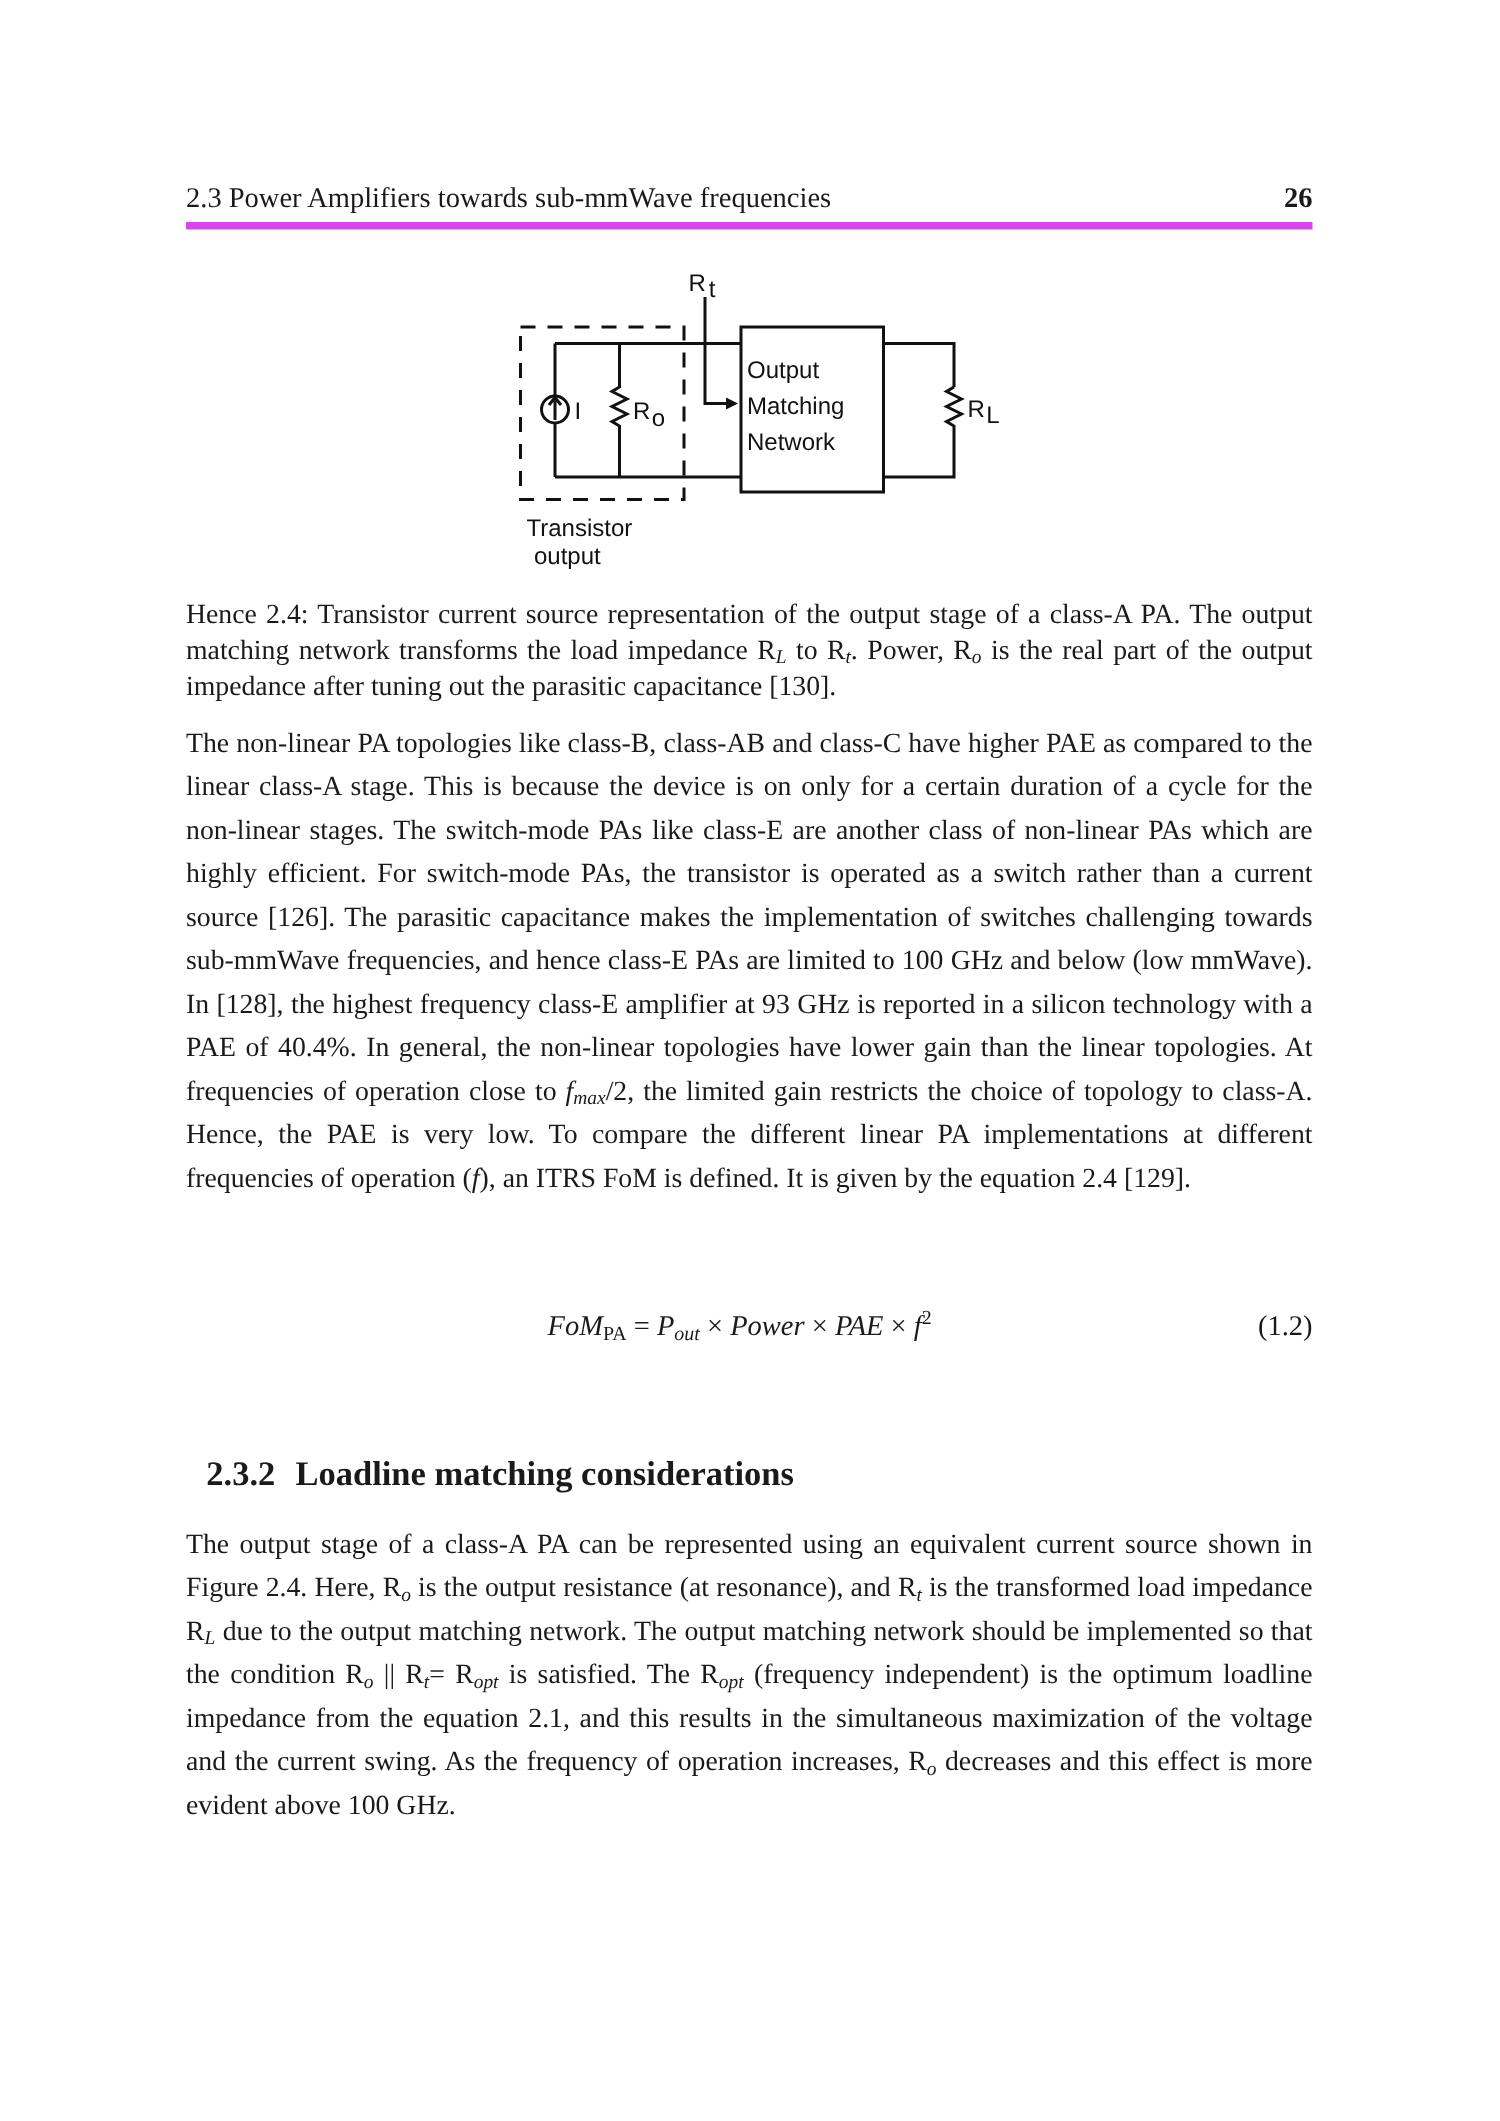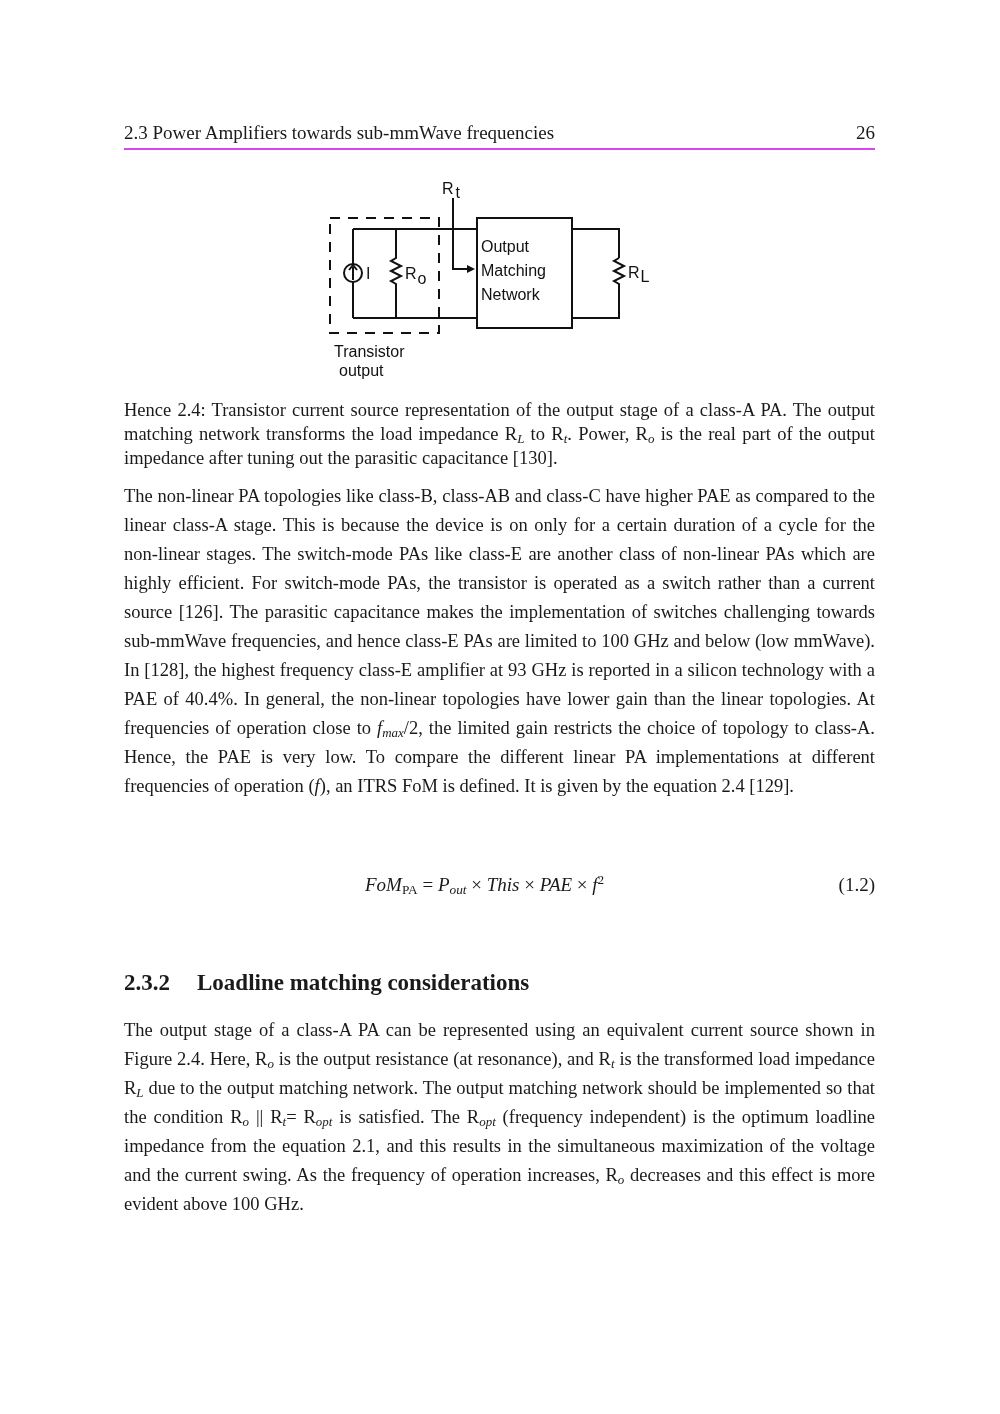--- a/index.html
+++ b/index.html
@@ -1,37 +1,37 @@
 <!DOCTYPE html>
 <html><head>
 <meta charset="utf-8">
 <style>
   html, body { margin: 0; padding: 0; background: #ffffff; }
   body { width: 1000px; height: 1414px; position: relative; overflow: hidden;
          font-family: "Liberation Serif", "DejaVu Serif", serif; color: #1a1a1a; }
   .running-head { position: absolute; left: 124px; top: 122px; width: 751px; height: 26px;
-                  border-bottom: 2px solid #d946ef; }
+                  border-bottom: 5px solid #d946ef; }
   .running-head .title { position: absolute; left: 0; top: 0; font-size: 19px; }
-  .running-head .pageno { position: absolute; right: 0; top: 0; font-size: 19px; font-weight: normal; }
-  .figure { position: absolute; left: 312px; top: 170px; width: 360px; height: 220px; }
+  .running-head .pageno { position: absolute; right: 0; top: 0; font-size: 19px; font-weight: bold; }
+  .figure { position: absolute; left: 329px; top: 170px; width: 360px; height: 220px; }
   .figure svg { width: 360px; height: 220px; display: block; }
   .caption { position: absolute; left: 124px; top: 398px; width: 751px; font-size: 18.5px;
              line-height: 24.2px; text-align: justify; }
   .para { position: absolute; left: 124px; width: 751px; font-size: 18.5px; line-height: 29px;
           text-align: justify; }
   .para p { margin: 0; }
   #para1 { top: 482px; }
   #para2 { top: 1016px; }
   .equation { position: absolute; left: 124px; top: 874px; width: 751px; height: 30px; font-size: 19px; }
   .equation .eq-body { position: absolute; left: 241px; top: 0; font-style: italic; }
   .equation .eq-number { position: absolute; right: 0; top: 0; }
   .equation sub, .caption sub, .para sub { font-size: 70%; vertical-align: -0.25em; line-height: 0; }
   .equation sup { font-size: 70%; vertical-align: 0.55em; line-height: 0; }
   .upright { font-style: normal; }
-  .section-heading { position: absolute; left: 124px; top: 970px; font-size: 23px; font-weight: bold; }
+  .section-heading { position: absolute; left: 124px; top: 970px; font-size: 23px; font-weight: bold; text-align: center; }
   .section-heading .num { display: inline-block; width: 73px; }
   .diag-text { font-family: "Liberation Sans", "DejaVu Sans", sans-serif; font-size: 16px; fill: #111; }
 </style>
 </head>
 <body>
 
 <div class="running-head">
   <span class="title">2.3 Power Amplifiers towards sub-mmWave frequencies</span>
   <span class="pageno">26</span>
 </div>
@@ -76,21 +76,21 @@
 
 <div class="caption">
   <span>Hence 2.4:</span><span> Transistor current source representation of the output stage of a class-A PA. The output matching network transforms the load impedance R</span><sub><i>L</i></sub><span> to R</span><sub><i>t</i></sub><span>. Power, R</span><sub><i>o</i></sub><span> is the real part of the output impedance after tuning out the parasitic capacitance [130].</span>
 </div>
 
 <div class="para" id="para1">
   <p><span>The non-linear PA topologies like class-B, class-AB and class-C have higher PAE as compared to the linear class-A stage. This is because the device is on only for a certain duration of a cycle for the non-linear stages. The switch-mode PAs like class-E are another class of non-linear PAs which are highly efficient. For switch-mode PAs, the transistor is operated as a switch rather than a current source [126]. The parasitic capacitance makes the implementation of switches challenging towards sub-mmWave frequencies, and hence class-E PAs are limited to 100 GHz and below (low mmWave). In [128], the highest frequency class-E amplifier at 93 GHz is reported in a silicon technology with a PAE of 40.4%. In general, the non-linear topologies have lower gain than the linear topologies. At frequencies of operation close to </span><i>f</i><sub><i>max</i></sub><span>/2, the limited gain restricts the choice of topology to class-A. Hence, the PAE is very low. To compare the different linear PA implementations at different frequencies of operation (</span><i>f</i><span>), an ITRS FoM is defined. It is given by the equation 2.4 [129].</span></p>
 </div>
 
 <div class="equation">
-  <span class="eq-body"><span>FoM</span><sub class="upright">PA</sub><span class="upright"> = </span><span>P</span><sub>out</sub><span class="upright"> × </span><span>This</span><span class="upright"> × </span><span>PAE</span><span class="upright"> × </span><span>f</span><sup class="upright">2</sup></span>
+  <span class="eq-body"><span>FoM</span><sub class="upright">PA</sub><span class="upright"> = </span><span>P</span><sub>out</sub><span class="upright"> × </span><span>Power</span><span class="upright"> × </span><span>PAE</span><span class="upright"> × </span><span>f</span><sup class="upright">2</sup></span>
   <span class="eq-number">(1.2)</span>
 </div>
 
 <div class="section-heading">
   <span class="num">2.3.2</span><span>Loadline matching considerations</span>
 </div>
 
 <div class="para" id="para2">
   <p><span>The output stage of a class-A PA can be represented using an equivalent current source shown in Figure 2.4. Here, R</span><sub><i>o</i></sub><span> is the output resistance (at resonance), and R</span><sub><i>t</i></sub><span> is the transformed load impedance R</span><sub><i>L</i></sub><span> due to the output matching network. The output matching network should be implemented so that the condition R</span><sub><i>o</i></sub><span> || R</span><sub><i>t</i></sub><span>= R</span><sub><i>opt</i></sub><span> is satisfied. The R</span><sub><i>opt</i></sub><span> (frequency independent) is the optimum loadline impedance from the equation 2.1, and this results in the simultaneous maximization of the voltage and the current swing. As the frequency of operation increases, R</span><sub><i>o</i></sub><span> decreases and this effect is more evident above 100 GHz.</span></p>
 </div>

